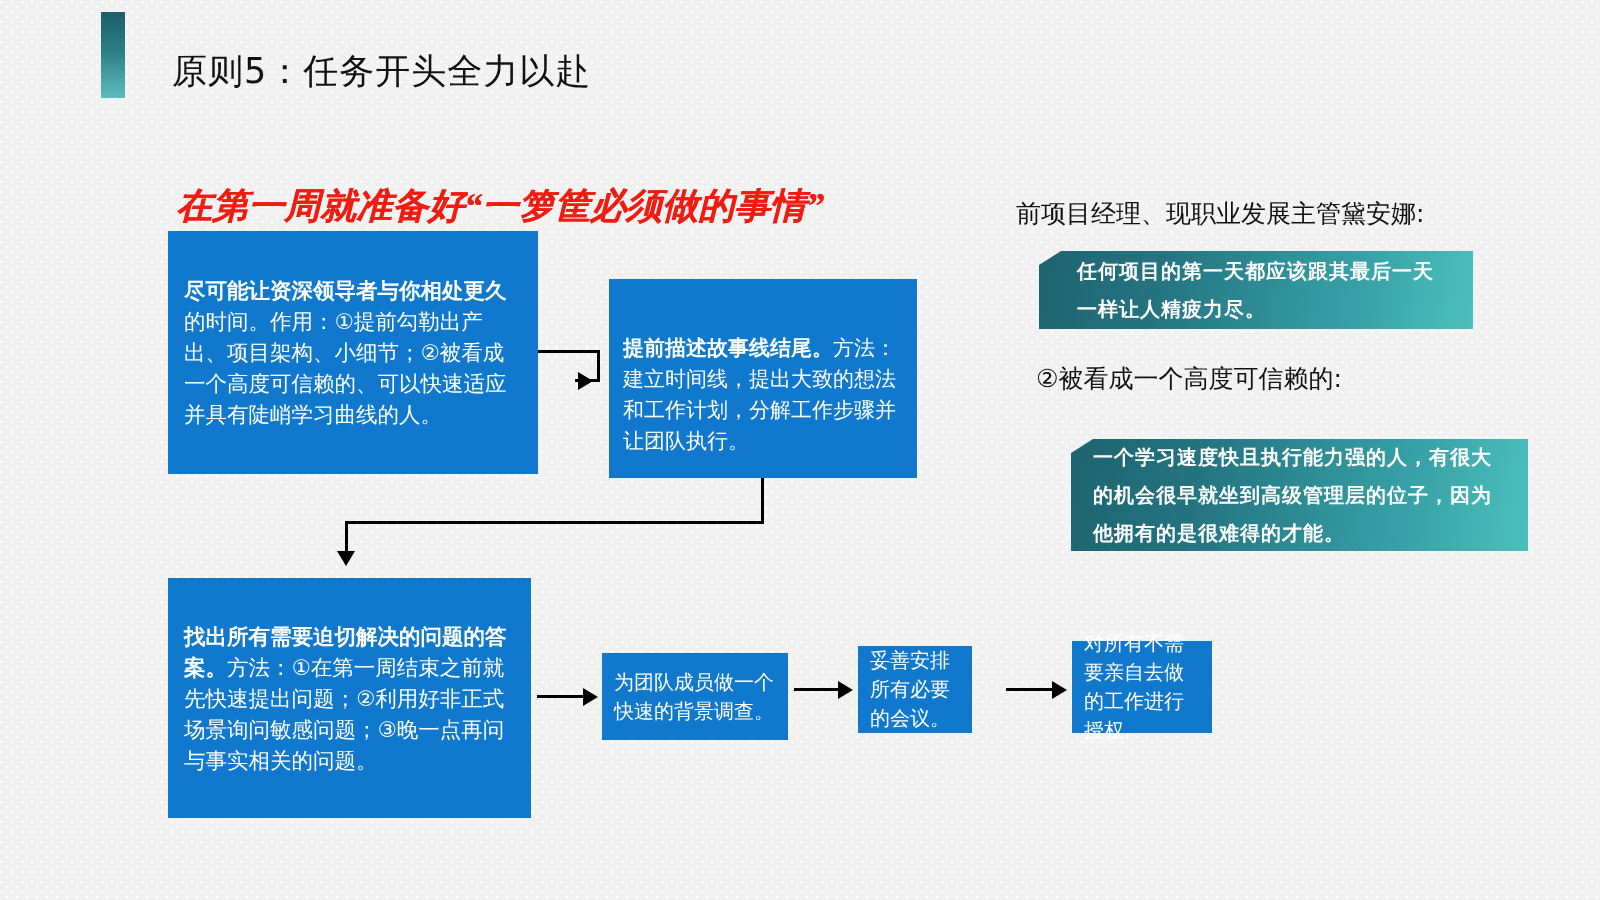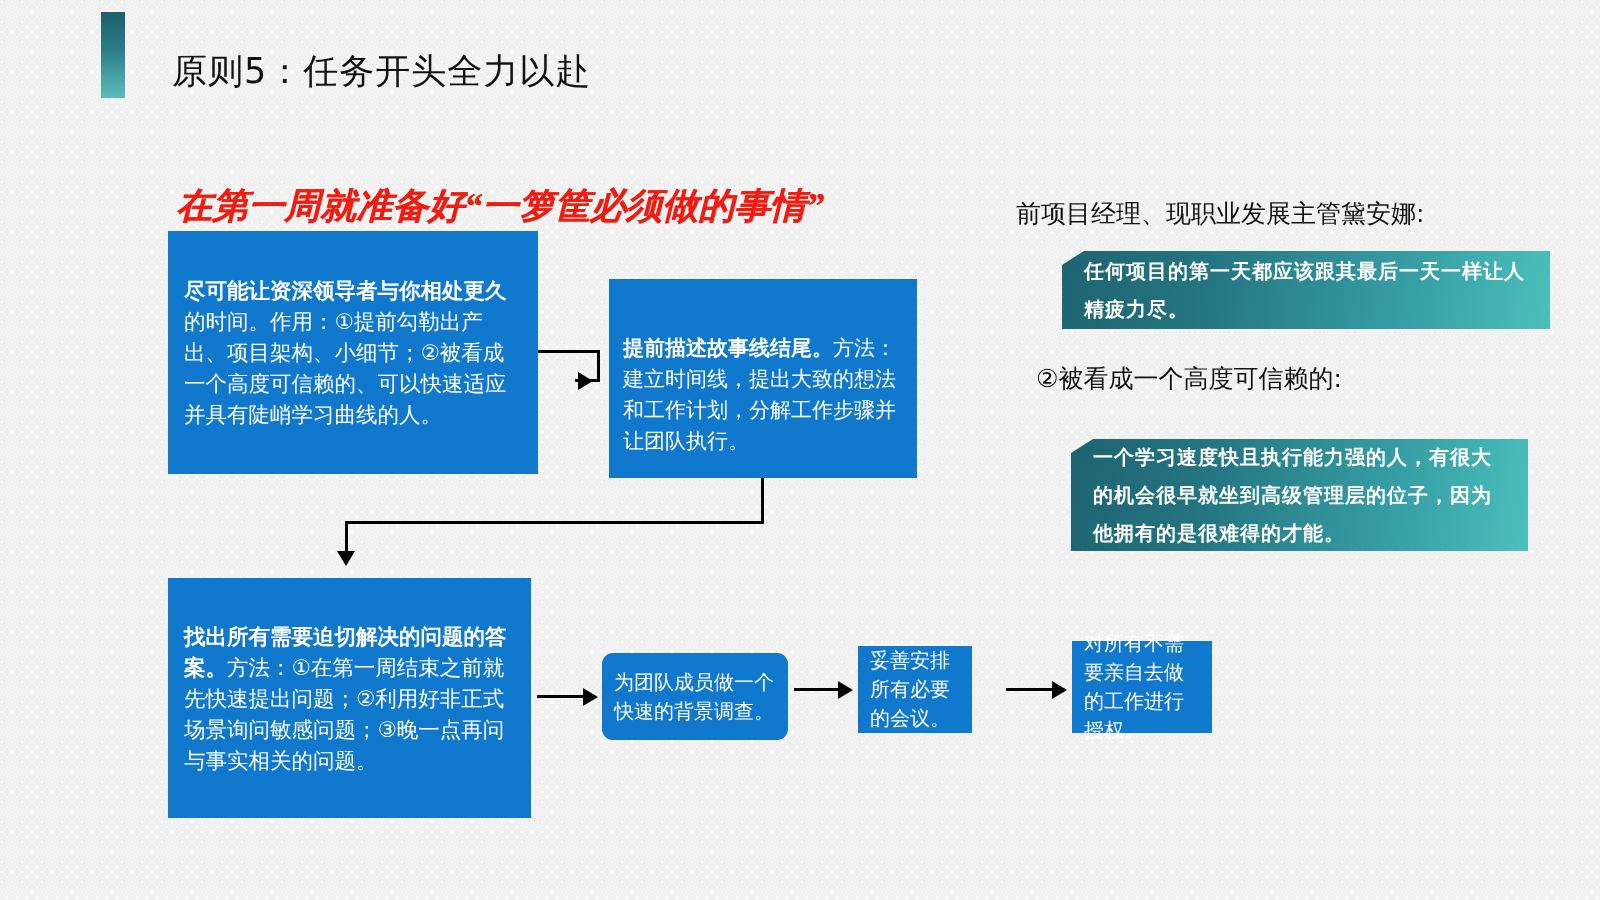--- a/index.html
+++ b/index.html
@@ -75,21 +75,21 @@
 
   .sbox{
     position:absolute;
     background:#1179cd;
     color:#fff;
     box-sizing:border-box;
     display:flex;align-items:center;
     padding:0 12px;
   }
   .sbox .txt{font-size:20px;line-height:29px;font-family:"DejaVu Sans","Liberation Sans",sans-serif;}
-  #box4{left:602px;top:653px;width:186px;height:87px;border-radius:11px;}
+  #box4{left:602px;top:653px;width:186px;height:87px;}
   #box5{left:858px;top:646px;width:114px;height:87px;}
   #box6{left:1072px;top:641px;width:140px;height:92px;}
 
   
   .conn{position:absolute;background:#000;}
   .arrowhead{
     position:absolute;width:0;height:0;
   }
   .ah-right{
     border-top:9px solid transparent;
@@ -140,21 +140,21 @@
     clip-path:polygon(22px 0, 100% 0, 100% 100%, 0 100%, 0 14px);
     display:flex;align-items:center;
   }
   .q-box .qtxt{
     width:100%;
     font-size:20px;line-height:38px;
     font-family:"DejaVu Serif","Liberation Serif",serif;
     font-weight:bold;
     letter-spacing:1px;
   }
-  #qbox1{left:1062px;top:251px;width:488px;height:78px;padding:0 22px;}
+  #qbox1{left:1039px;top:251px;width:434px;height:78px;padding:0 38px;}
   #qbox2{left:1071px;top:439px;width:457px;height:112px;padding:0 22px;}
 </style>
 </head>
 <body>
 
 <div id="slide">
 
   <div class="title-bar"></div>
   <div class="title-text">原则5：任务开头全力以赴</div>
 

